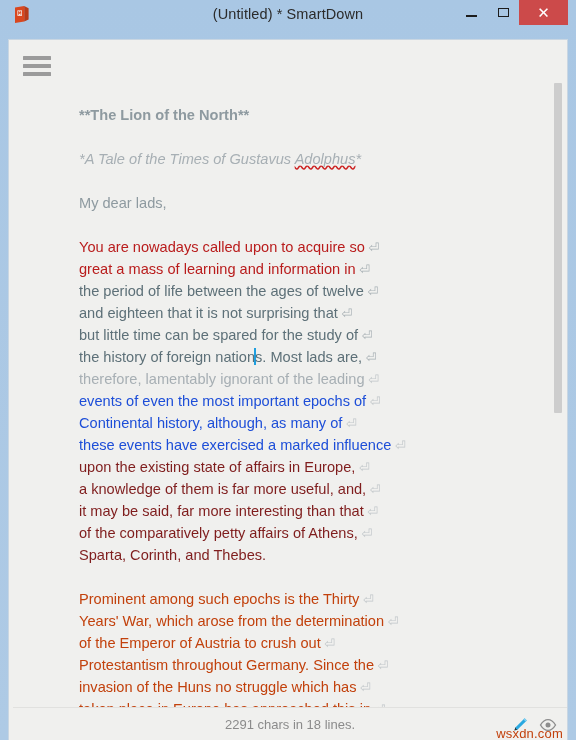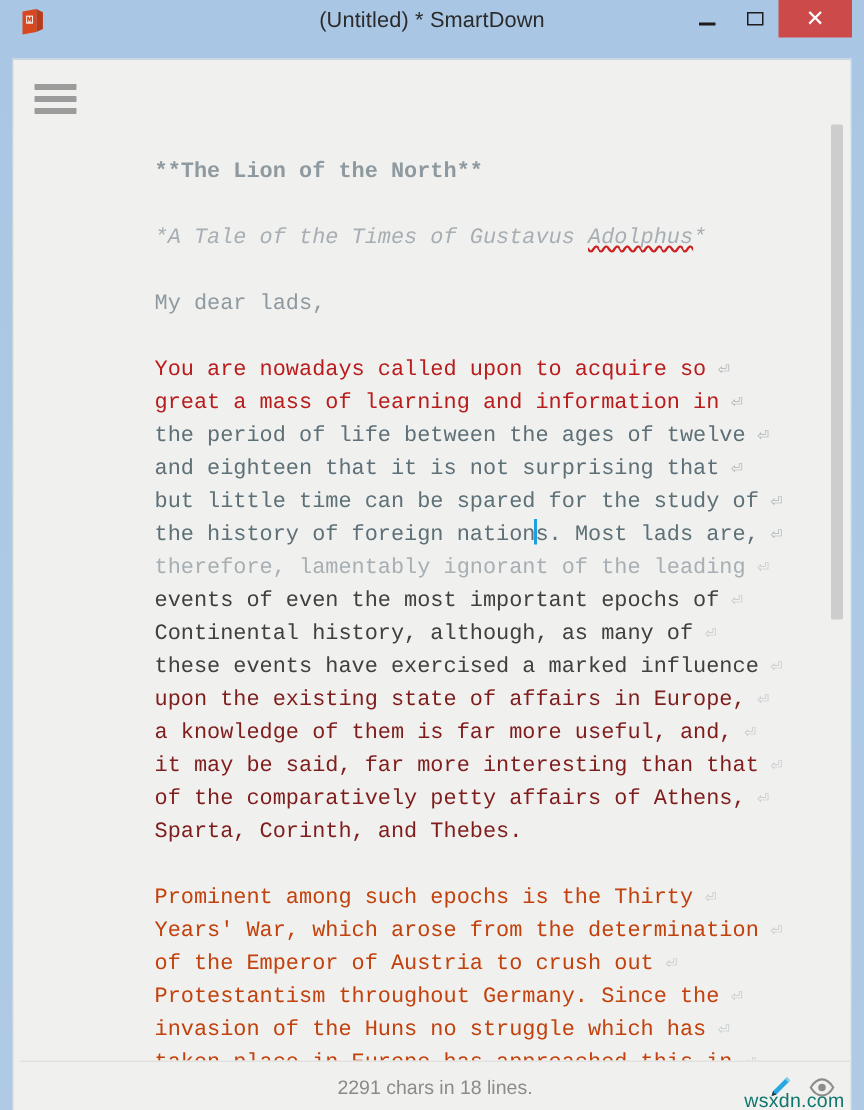--- a/index.html
+++ b/index.html
@@ -129,22 +129,22 @@
     position: absolute;
     left: 0;
     top: 46px;
     right: 0;
     bottom: 33px;
     overflow: hidden;
     background: #f0f0ee;
   }
   .doc {
     position: relative;
-    padding: 18px 0 0 94px;
-    font-family: Liberation Mono, monospace;
+    padding: 18px 0 0 70px;
+    font-family: Liberation Sans, sans-serif;
     font-size: 14.6px;
     line-height: 22px;
     white-space: pre;
     color: #b9bec1;
     letter-spacing: 0px;
   }
   .line {
     height: 22px;
     position: relative;
   }
@@ -162,21 +162,21 @@
   .spell {
     text-decoration: underline wavy #cc2222;
     text-decoration-skip-ink: none;
   }
 
   
   .t0 { color: #5d7078; text-align: right; }
   .t1 { color: #b91c1c; }
   .t2 { color: #8e9aa0; }
   .t3 { color: #a7afb4; }
-  .t4 { color: #404040; }
+  .t4 { color: #1d4ed8; }
   .t5 { color: #7f1d1d; }
   .t6 { color: #c2410c; }
 
   .caret {
     display: inline-block;
     width: 2px;
     height: 17px;
     background: #1e9fe0;
     vertical-align: -3px;
     margin: 0 -1px;
@@ -238,21 +238,21 @@
     cursor: pointer;
   }
 
   
   .watermark {
     position: absolute;
     right: 4px;
     bottom: 0px;
     font-family: "Liberation Sans", sans-serif;
     font-size: 13px;
-    color: #0f766e;
+    color: #c2410c;
     letter-spacing: 0.2px;
     user-select: none;
     pointer-events: none;
     text-align: center;
   }
 </style>
 </head>
 <body>
 
 <div class="window">

